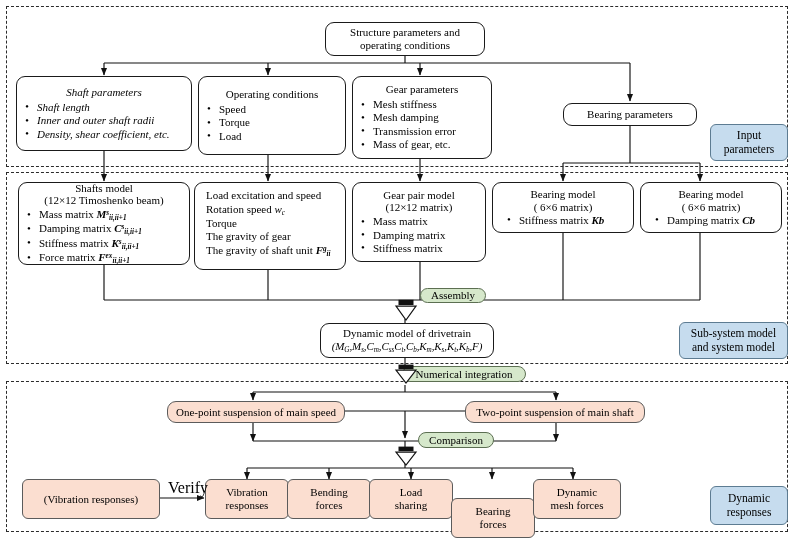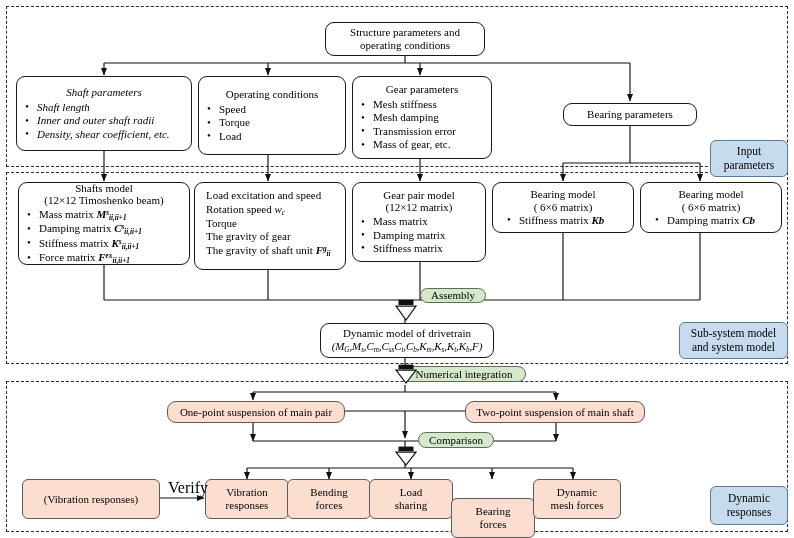--- a/index.html
+++ b/index.html
@@ -188,21 +188,21 @@
       <li>Mesh damping</li>
       <li>Transmission error</li>
       <li>Mass of gear, etc.</li>
     </ul>
   </div>
 
   <div class="node rr ttl ctr" style="left:563px;top:103px;width:134px;height:23px;">
     <div>Bearing parameters</div>
   </div>
 
-  <div class="node rr-sm blue sectionlabel ctr" style="left:710px;top:140px;width:78px;height:37px;">
+  <div class="node rr-sm blue sectionlabel ctr" style="left:710px;top:124px;width:78px;height:37px;">
     <div>Input</div>
     <div>parameters</div>
   </div>
 
   <div class="node rr bx" style="left:18px;top:182px;width:172px;height:83px;">
     <div class="ttl ctr">Shafts model</div>
     <div class="ttl ctr" style="margin-bottom:1px;">(12×12 Timoshenko beam)</div>
     <ul class="lst">
       <li>
         <span>Mass matrix</span>
@@ -295,21 +295,21 @@
 
   <svg style="position:absolute;left:392px;top:364px;width:28px;height:24px;z-index:4;" viewBox="0 0 28 24">
     <rect x="6.5" y="0.6" width="15" height="4.6" fill="#111"></rect>
     <path d="M4,6.2 L24,6.2 L14,19 Z" fill="#fff" stroke="#111" stroke-width="1.2"></path>
   </svg>
   <div class="node pill green ttl ctr" style="left:402px;top:366px;width:124px;height:16px;">
     <div>Numerical integration</div>
   </div>
 
   <div class="node rr peach ttl ctr" style="left:167px;top:401px;width:178px;height:22px;">
-    <div>One-point suspension of main pair</div>
+    <div>One-point suspension of main speed</div>
   </div>
   <div class="node rr peach ttl ctr" style="left:465px;top:401px;width:180px;height:22px;">
     <div>Two-point suspension of main shaft</div>
   </div>
 
   <div class="node pill green ttl ctr" style="left:418px;top:432px;width:76px;height:16px;">
     <div>Comparison</div>
   </div>
 
   <svg style="position:absolute;left:392px;top:446px;width:28px;height:24px;z-index:4;" viewBox="0 0 28 24">

